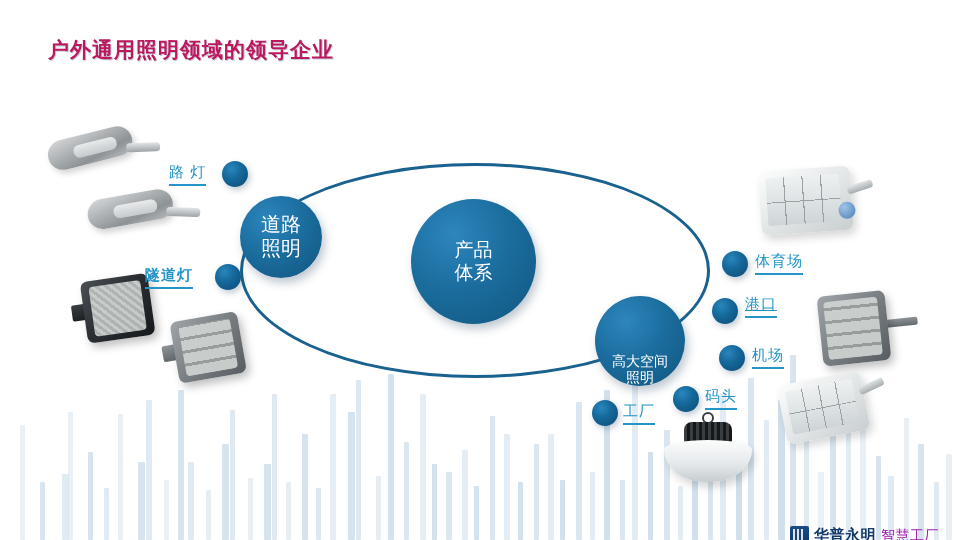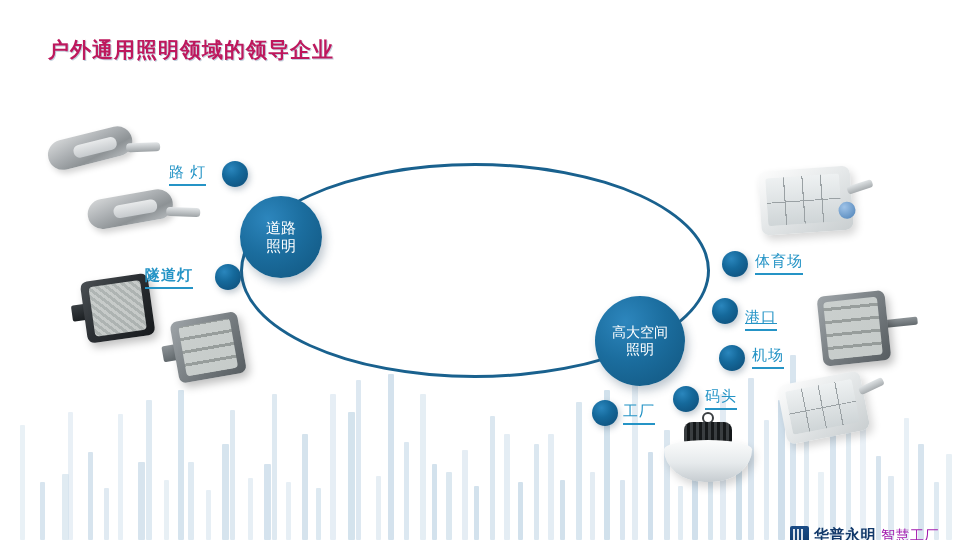--- a/index.html
+++ b/index.html
@@ -32,22 +32,22 @@
 
   
   .hub{
     position:absolute;border-radius:50%;
     background:radial-gradient(circle at 34% 28%, #2d86bd 0%, #1b6d9e 45%, #11557e 100%);
     box-shadow:3px 5px 10px rgba(40,70,95,.30);
     color:#ffffff;display:flex;align-items:center;justify-content:center;
     text-align:center;line-height:1.18;
   }
   .hub-center{left:411px;top:199px;width:125px;height:125px;font-size:19px;}
-  .hub-left{left:240px;top:196px;width:82px;height:82px;font-size:15px;}
-  .hub-right{left:595px;top:296px;width:90px;height:90px;font-size:14px;}
+  .hub-left{left:240px;top:196px;width:82px;height:82px;font-size:20px;}
+  .hub-right{left:595px;top:296px;width:90px;height:90px;font-size:14px;align-items:flex-end;}
 
   
   .dot{
     position:absolute;width:26px;height:26px;border-radius:50%;
     background:radial-gradient(circle at 36% 30%, #2a86bd 0%, #15699b 40%, #0d4a74 100%);
     box-shadow:2px 3px 6px rgba(40,70,95,.28);
   }
 
   
   .leaf{
@@ -270,20 +270,26 @@
     <div class="grid" style="width:68px;height:44px;"></div>
     <div class="arm2" style="left:80px;top:14px;"></div>
   </div>
 
   <div class="prod highbay" style="left:658px;top:412px;">
     <div class="hook"></div>
     <div class="fins"></div>
     <div class="dome"></div>
   </div>
 
+  <div class="hub hub-center">
+    <span>
+      <span>产品</span><br>
+      <span>体系</span>
+    </span>
+  </div>
 
   <div class="hub hub-left">
     <span>
       <span>道路</span><br>
       <span>照明</span>
     </span>
   </div>
 
   <div class="hub hub-right">
     <span>
@@ -295,21 +301,21 @@
   <div class="dot" style="left:222px;top:161px;"></div>
   <div class="leaf" style="left:169px;top:163px;">路 灯</div>
 
   <div class="dot" style="left:215px;top:264px;"></div>
   <div class="leaf" style="left:145px;top:266px;font-weight:bold;">隧道灯</div>
 
   <div class="dot" style="left:722px;top:251px;"></div>
   <div class="leaf" style="left:755px;top:252px;">体育场</div>
 
   <div class="dot" style="left:712px;top:298px;"></div>
-  <div class="leaf" style="left:745px;top:308px;text-decoration:underline;">港口</div>
+  <div class="leaf" style="left:745px;top:295px;text-decoration:underline;">港口</div>
 
   <div class="dot" style="left:719px;top:345px;"></div>
   <div class="leaf" style="left:752px;top:346px;">机场</div>
 
   <div class="dot" style="left:673px;top:386px;"></div>
   <div class="leaf" style="left:705px;top:387px;">码头</div>
 
   <div class="dot" style="left:592px;top:400px;"></div>
   <div class="leaf" style="left:623px;top:402px;">工厂</div>
 

